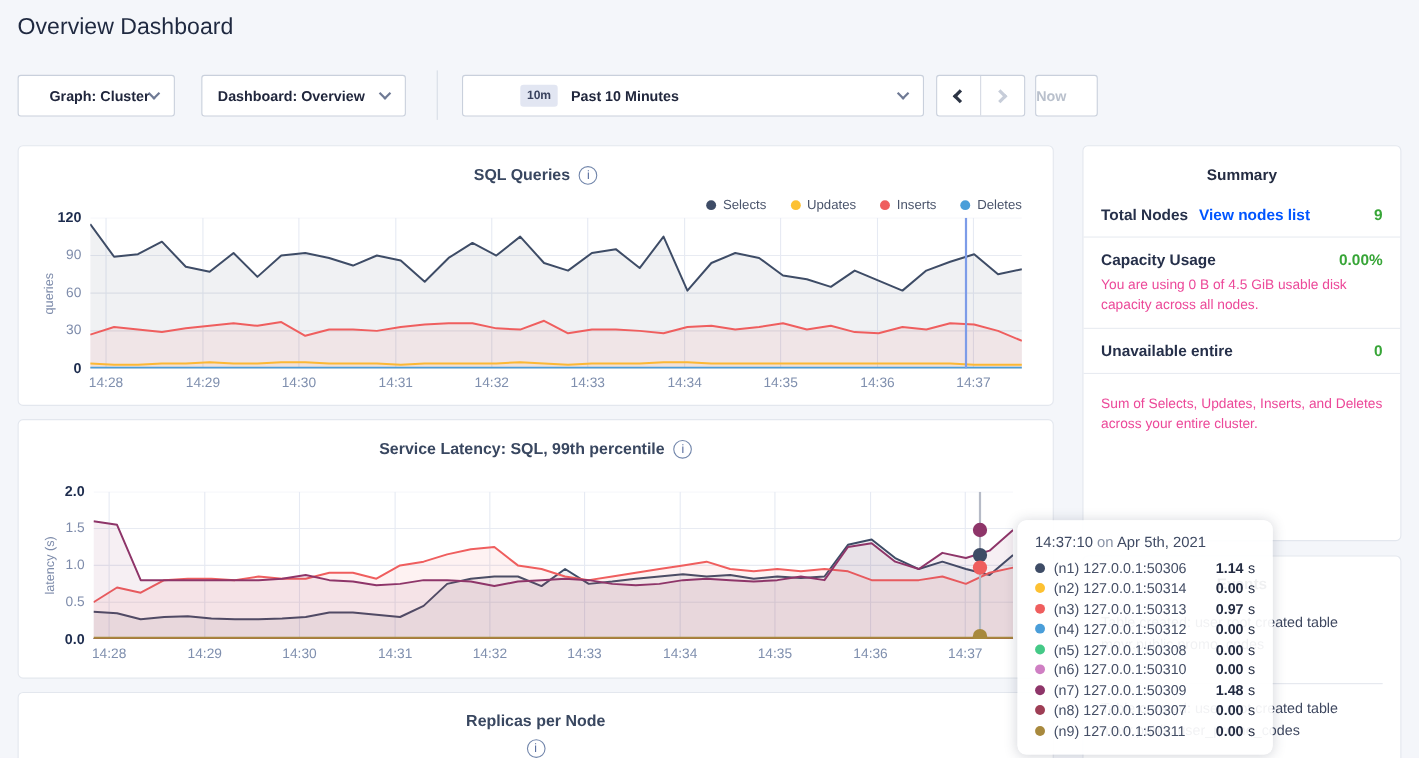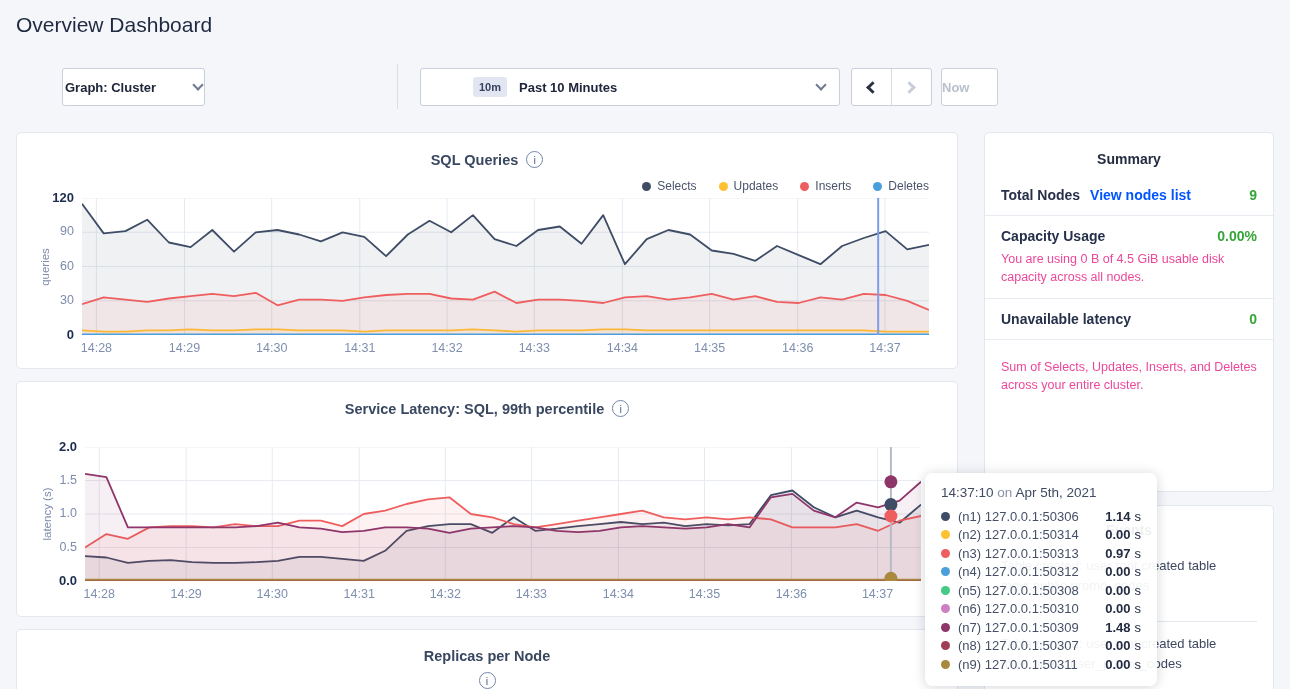--- a/index.html
+++ b/index.html
@@ -5,21 +5,21 @@
   * { margin:0; padding:0; box-sizing:border-box; }
   html,body { width:1290px; height:689px; overflow:hidden; }
   body { font-family:"Liberation Sans", sans-serif; background:#f4f6fa; color:#242c42; }
   .page { position:relative; width:1290px; height:689px; }
 
   .page-title { position:absolute; left:16px; top:13px; font-size:21px; font-weight:500; color:#1f2940; }
 
   
   .btn { position:absolute; top:68px; height:38px; background:#fff; border:1px solid #c9d0dc; border-radius:3px;
          display:flex; align-items:center; font-size:13px; font-weight:bold; color:#20263c; cursor:pointer; }
-  #dd-graph { left:16px; width:143px; padding:0 2px; justify-content:space-between;margin-left:46px; }
+  #dd-graph { left:16px; width:143px; padding:0 14px; justify-content:flex-end; }
   #dd-dashboard { left:183px; width:186px; padding:0 14px; justify-content:space-between; }
   .toolbar-divider { position:absolute; left:397px; top:64px; width:1px; height:45px; background:#d8dde6; }
   #dd-time { left:420px; width:420px; padding:0 14px; }
   .time-badge { background:#e2e6f2; color:#39425e; font-size:11px; font-weight:bold; padding:4px 6px; border-radius:3px; margin-right:12px;margin-left:38px; }
   .chev { width:8px; height:8px; border-right:2px solid #6e7994; border-bottom:2px solid #6e7994; transform:rotate(45deg); margin-top:-4px; }
   #dd-time .chev { margin-left:auto; }
   #nav-group { left:851px; width:81px; padding:0; }
   .nav-cell { width:40px; height:100%; display:flex; align-items:center; justify-content:center; }
   .nav-cell:first-child { border-right:1px solid #d4d9e3; }
   .arr-left { width:9px; height:9px; border-left:3px solid #2c3444; border-bottom:3px solid #2c3444; transform:rotate(45deg); margin-left:3px; }
@@ -82,20 +82,24 @@
 </style>
 </head>
 <body>
 
 <div class="page">
 
   <div class="page-title">Overview Dashboard</div>
 
   <div class="btn" id="dd-graph">
     <span>Graph: Cluster</span>
+    <span class="chev"></span>
+  </div>
+  <div class="btn" id="dd-dashboard">
+    <span>Dashboard: Overview</span>
     <span class="chev"></span>
   </div>
   <div class="toolbar-divider"></div>
   <div class="btn" id="dd-time">
     <span class="time-badge">10m</span>
     <span>Past 10 Minutes</span>
     <span class="chev"></span>
   </div>
   <div class="btn" id="nav-group">
     <span class="nav-cell">
@@ -262,21 +266,21 @@
         </div>
         <div class="sum-item">
           <div class="sum-row">
             <span class="sum-label">Capacity Usage</span>
             <span class="sum-value">0.00%</span>
           </div>
           <div class="sum-desc">You are using 0 B of 4.5 GiB usable disk capacity across all nodes.</div>
         </div>
         <div class="sum-item">
           <div class="sum-row">
-            <span class="sum-label">Unavailable latency</span>
+            <span class="sum-label">Unavailable entire</span>
             <span class="sum-value">0</span>
           </div>
         </div>
         <div class="sum-item">
           <div class="sum-desc">Sum of Selects, Updates, Inserts, and Deletes across your entire cluster.</div>
         </div>
       </div>
   </div>
 
   <div class="panel" id="panel-events">

